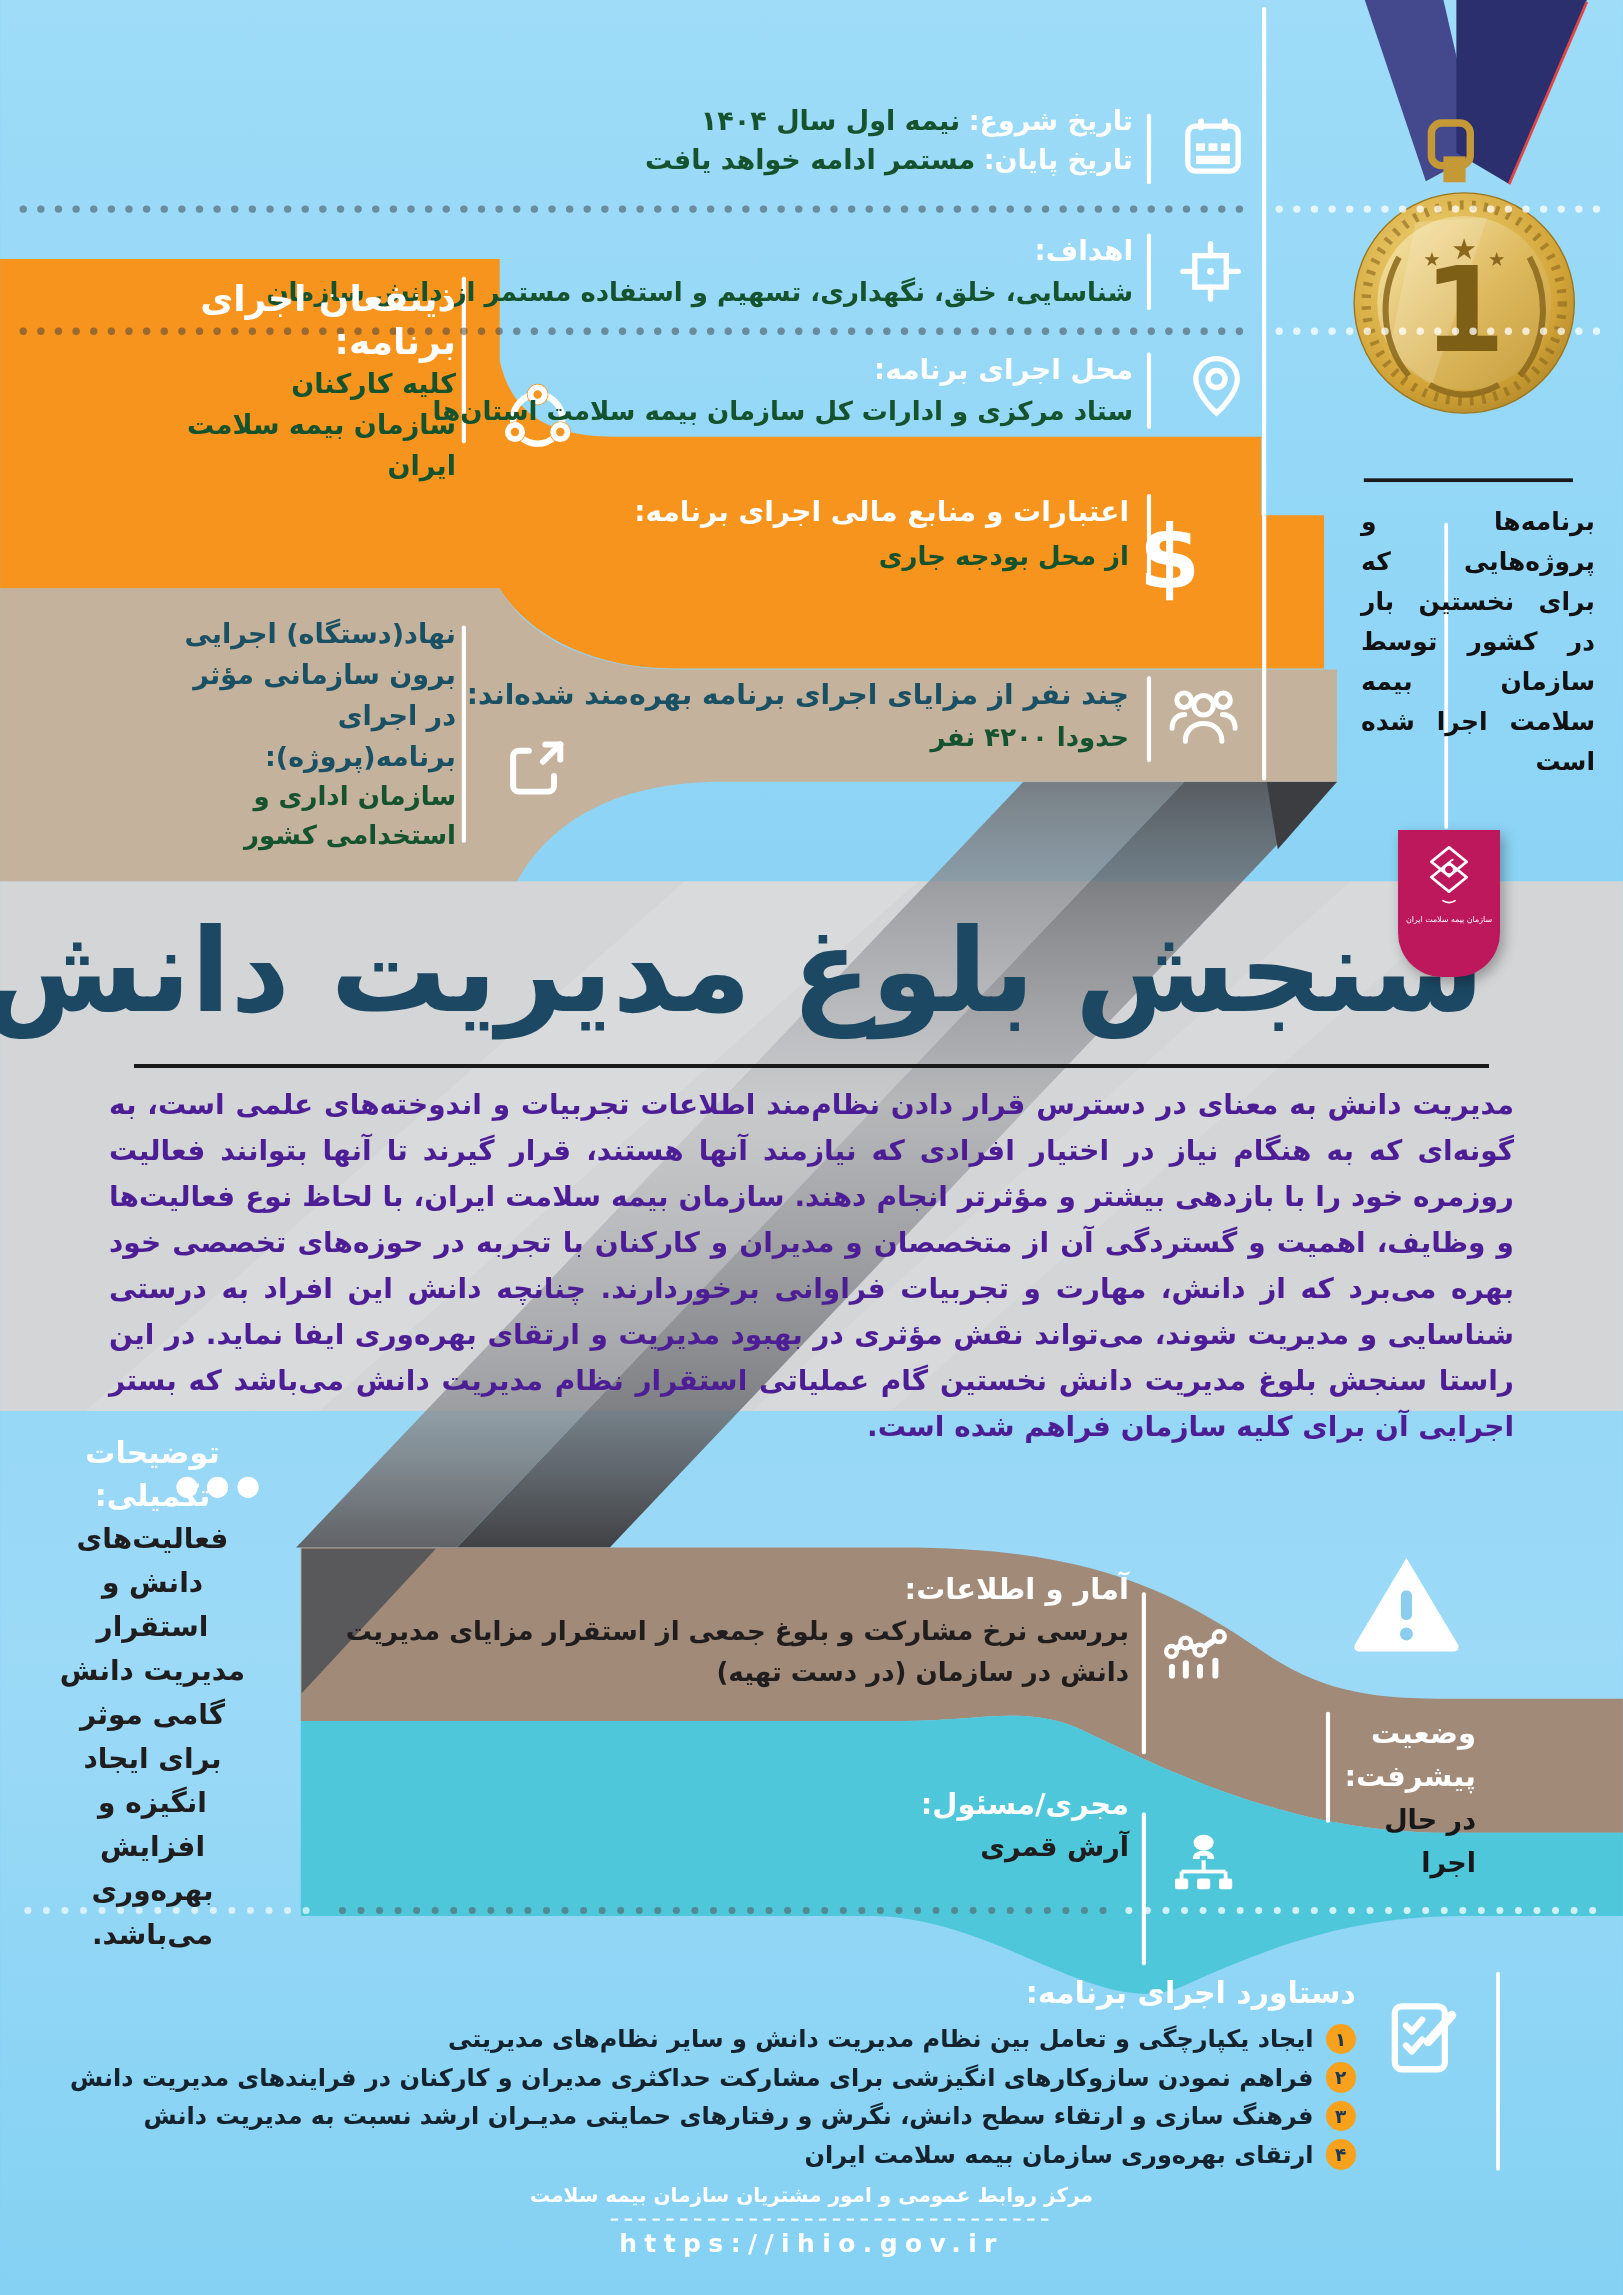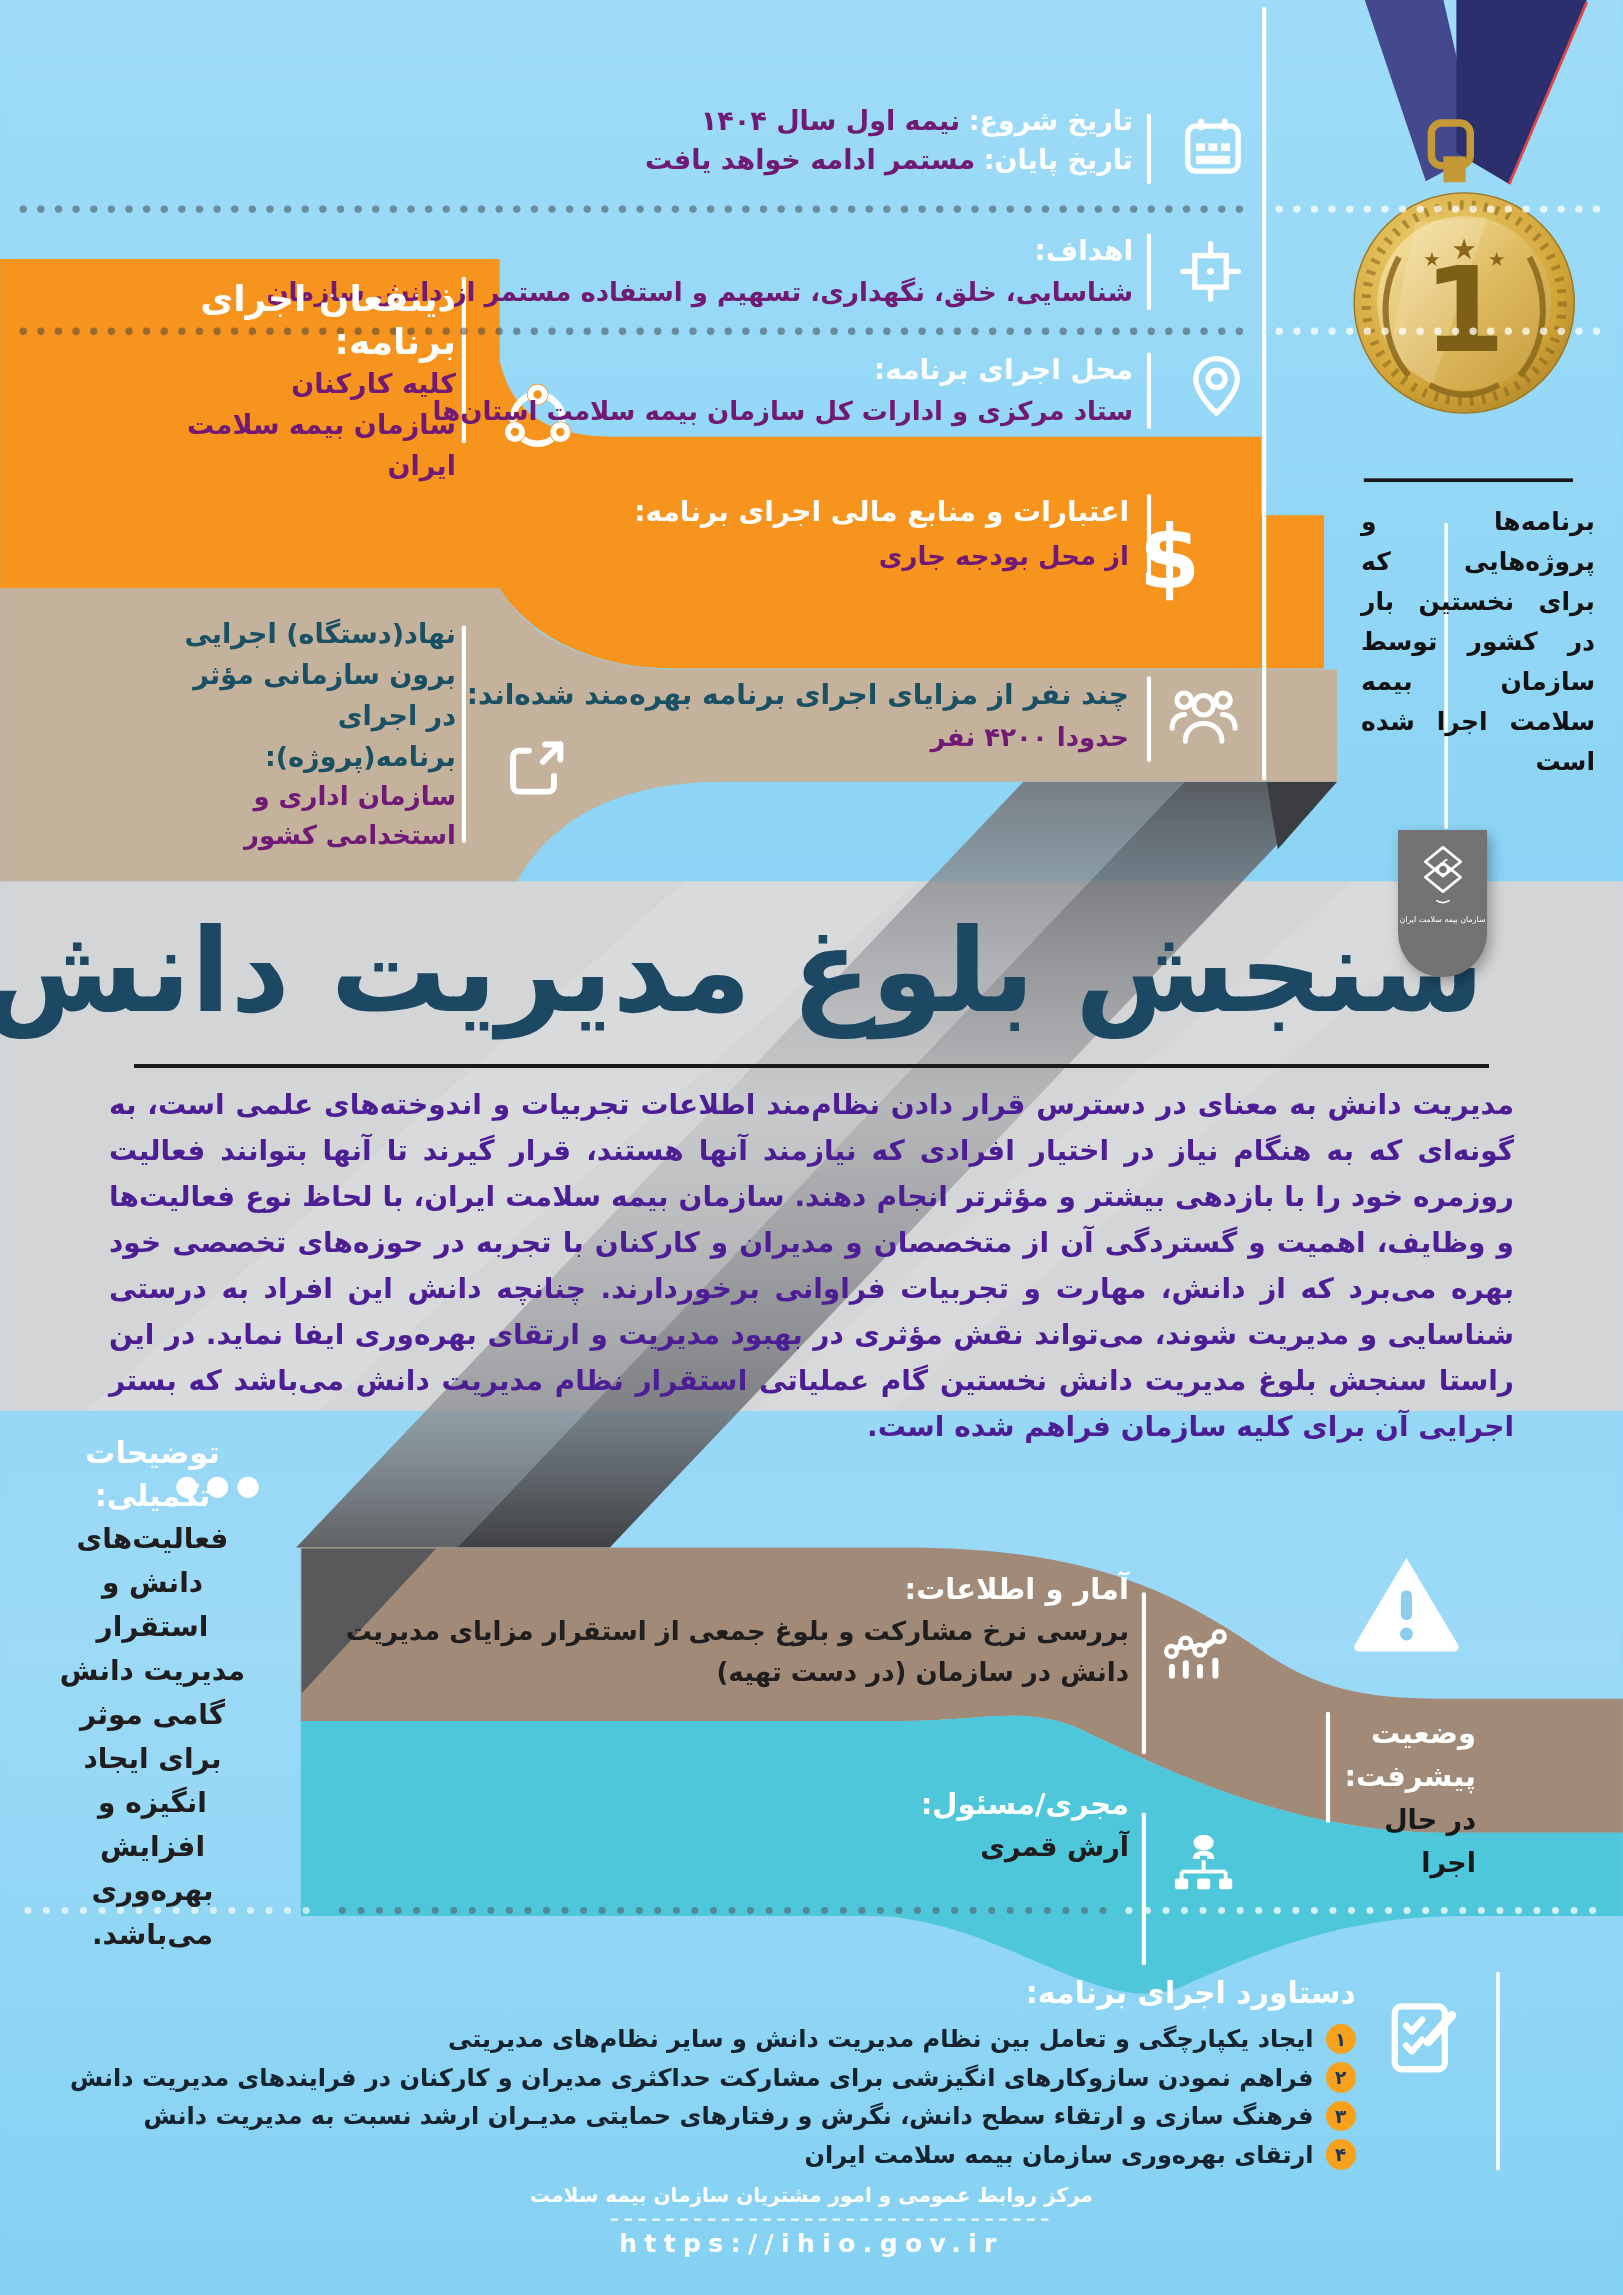--- a/index.html
+++ b/index.html
@@ -5,26 +5,26 @@
   html,body{margin:0;padding:0;background:#6fc6ee;}
   #poster{position:relative;width:1623px;height:2295px;overflow:hidden;
           font-family:"DejaVu Sans",sans-serif;direction:rtl;}
   #shapes{position:absolute;left:0;top:0;z-index:0;}
   .abs{position:absolute;z-index:5;}
   .w{color:#ffffff;font-weight:bold;}
   .dk{color:#1f1d1e;font-weight:bold;}
   .teal{color:#1a5064;font-weight:bold;}
   .line{display:block;}
   .lbl{color:#fff;font-weight:bold;}
-  .val{color:#701a75;font-weight:bold;}
+  .val{color:#14532d;font-weight:bold;}
   #title{font-size:116px;font-weight:bold;color:#1c4864;text-align:center;white-space:nowrap;}
   #intro{font-size:28px;line-height:46px;font-weight:bold;color:#4c1d95;text-align:justify;text-align-last:right;}
   #medal-note{font-size:25px;line-height:40px;font-weight:bold;color:#121212;text-align:justify;text-align-last:right;}
-  #logo-badge{position:absolute;left:1398px;top:830px;width:89px;height:147px;z-index:6;
-      background:#737373;border-radius:0 0 44px 44px;filter:drop-shadow(4.6px 5.6px 6.5px rgba(0,0,0,.30));}
+  #logo-badge{position:absolute;left:1398px;top:830px;width:102px;height:147px;z-index:6;
+      background:#be185d;border-radius:0 0 44px 44px;filter:drop-shadow(4.6px 5.6px 6.5px rgba(0,0,0,.30));}
   #logo-badge .emblem{display:block;margin:13px auto 0 auto;}
   #logo-caption{color:#fff;font-size:7.9px;text-align:center;margin-top:2.8px;}
   .ach-item{display:flex;align-items:center;justify-content:flex-start;margin-bottom:6.5px;}
   .ach-item .num{flex:0 0 auto;width:30.5px;height:30.5px;margin-left:12px;border-radius:50%;
       background:#f7a11d;color:#1d3a52;font-size:18.5px;font-weight:bold;
       display:flex;align-items:center;justify-content:center;}
   .ach-item .txt{font-size:24px;font-weight:bold;color:#14232e;line-height:32px;white-space:nowrap;}
   #footer-url{letter-spacing:7.4px;direction:ltr;}
 </style>
 </head>

